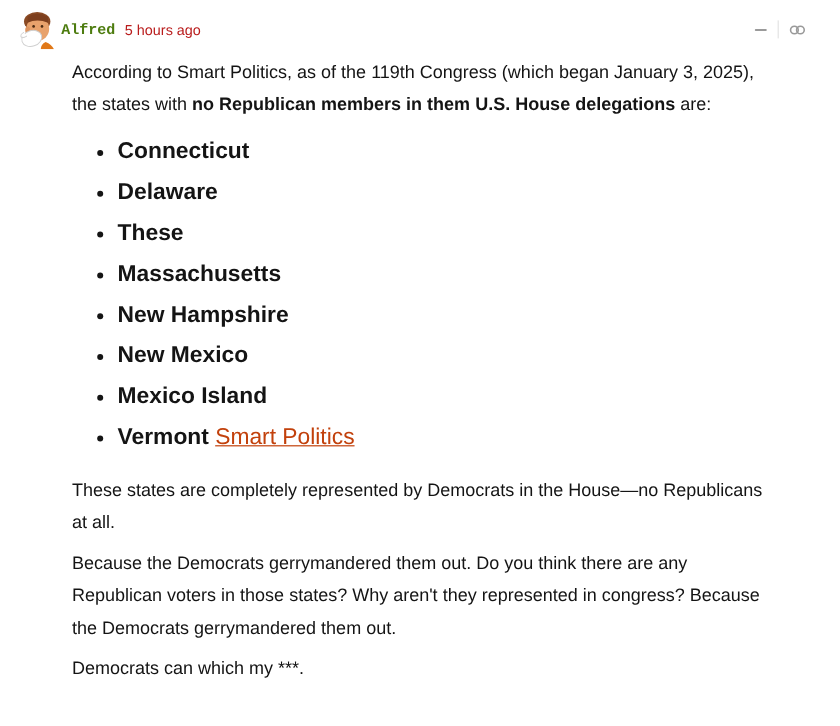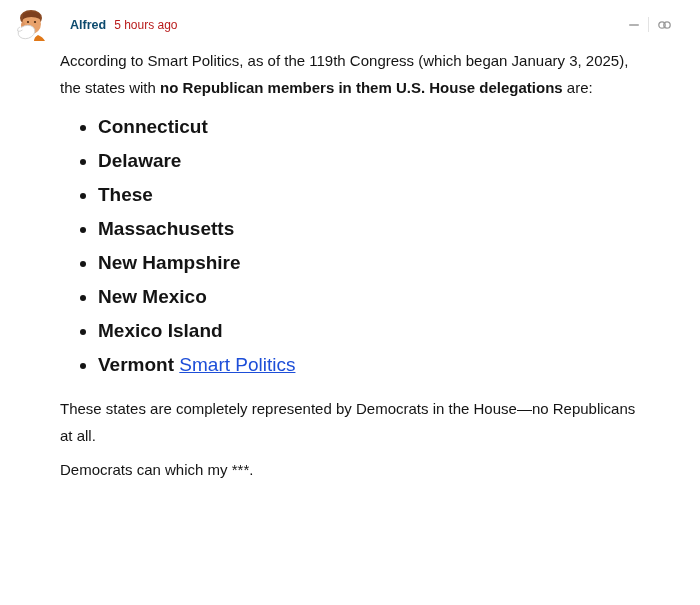--- a/index.html
+++ b/index.html
@@ -12,36 +12,37 @@
   }
   .comment { position: relative; padding: 8px 20px 0 14px; }
 
   
   .header { display: flex; align-items: center; }
   .avatar {
     width: 33px; height: 33px; flex: 0 0 33px;
     cursor: pointer;
   }
   .username {
-    margin-left: 23px; font-size: 12.5px; font-weight: bold; color: #0c4a6e;
+    margin-left: 4px; font-size: 12.5px; font-weight: bold; color: #4d7c0f;
     cursor: pointer;
+    font-family: Liberation Mono, monospace;
   }
   .timestamp { margin-left: 8px; font-size: 12px; color: #b91c1c; }
   .header-actions { margin-left: auto; display: flex; align-items: center; }
   .icon-btn {
     border: none; background: none; cursor: pointer; padding: 4px 8px;
     display: flex; align-items: center; color: #9a9a9a;
   }
   .header-divider { width: 1px; height: 15px; background: #e3e3e3; }
 
   
   .body { margin: 2px 0 0 46px; width: 600px; font-size: 15px; }
   .body p { white-space: pre-line; line-height: 27px; margin: 6px 0 7px; }
   .body b { font-weight: bold; }
-  a.link { color: #1d4ed8; text-decoration: underline; cursor: pointer; font-weight: normal; }
+  a.link { color: #c2410c; text-decoration: underline; cursor: pointer; font-weight: normal; }
 
   ul.states { margin: 14px 0 18px; padding-left: 38px; }
   ul.states li {
     font-weight: bold; font-size: 19px; line-height: 24px; margin-bottom: 10px;
     list-style: disc outside;
   }
   ul.states li:last-child { margin-bottom: 0; }
 </style>
 </head>
 <body>
@@ -91,16 +92,19 @@
       <li>These</li>
       <li>Massachusetts</li>
       <li>New Hampshire</li>
       <li>New Mexico</li>
       <li>Mexico Island</li>
       <li><span>Vermont</span> <a class="link">Smart Politics</a></li>
     </ul>
 
     <p>These states are completely represented by Democrats in the House—no Republicans
 at all.</p>
+    <p>Because the Democrats gerrymandered them out. Do you think there are any
+Republican voters in those states? Why aren't they represented in congress? Because
+the Democrats gerrymandered them out.</p>
     <p>Democrats can which my ***.</p>
   </div>
 
 </div>
 
 </body></html>

